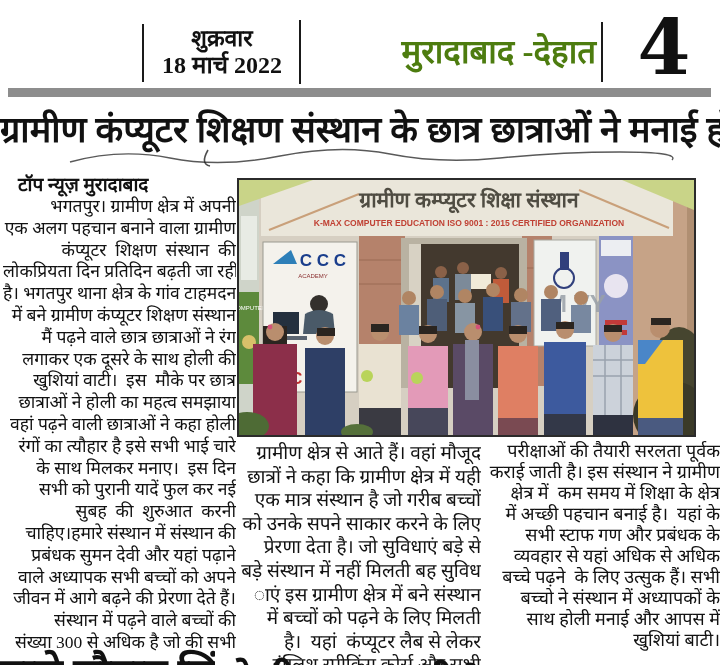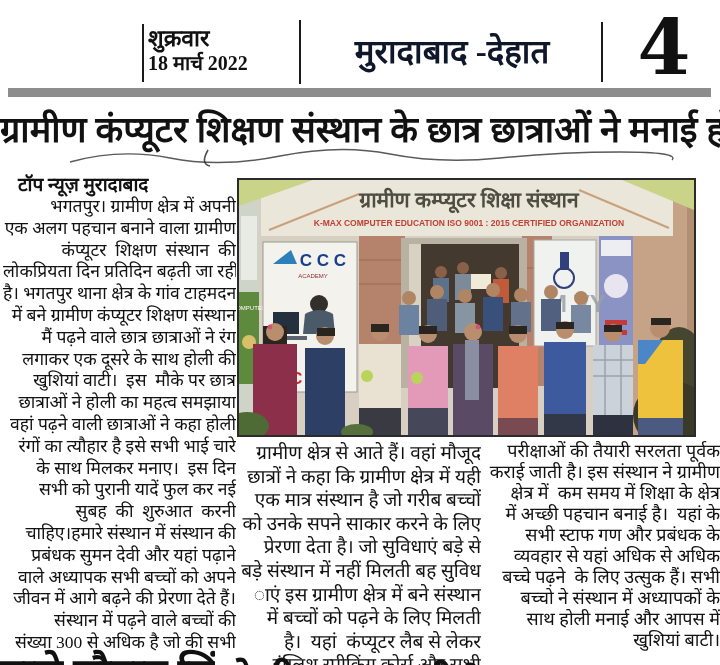--- a/index.html
+++ b/index.html
@@ -5,24 +5,24 @@
   html,body{margin:0;padding:0;background:#ffffff;}
   .page{position:relative;width:720px;height:665px;background:#ffffff;overflow:hidden;
         font-family:"Liberation Serif","DejaVu Serif",serif;color:#111;}
   .abs{position:absolute;}
   
   .masthead{left:2px;top:36px;font-size:23px;font-weight:bold;white-space:nowrap;}
   .vdiv{width:2px;background:#1a1a1a;}
   .vdiv1{left:142px;top:24px;height:58px;}
   .vdiv2{left:299px;top:20px;height:64px;}
   .vdiv3{left:601px;top:22px;height:60px;}
-  .datebox{left:148px;top:26px;width:148px;text-align:left;font-weight:bold;line-height:1.15;}
+  .datebox{left:148px;top:26px;width:148px;text-align:center;font-weight:bold;line-height:1.15;}
   .weekday{font-size:23px;}
-  .dateline{font-size:20px;}
-  .edition{left:308px;top:28px;width:288px;text-align:center;font-size:33px;font-weight:bold;color:#0f172a;white-space:nowrap;}
+  .dateline{font-size:24px;}
+  .edition{left:308px;top:28px;width:288px;text-align:right;font-size:33px;font-weight:bold;color:#4d7c0f;white-space:nowrap;}
   .pagenum{left:626px;top:10px;width:76px;text-align:center;font-size:76px;font-weight:bold;line-height:1;font-family:"DejaVu Serif",serif;}
   .graybar{left:8px;top:88px;width:703px;height:9px;background:#8d8d8d;}
   
   .headline{left:0;top:104px;width:720px;text-align:center;font-size:36px;font-weight:bold;white-space:nowrap;}
   .scribble{left:60px;top:146px;}
   
   .byline{left:18px;top:171px;font-size:19px;font-weight:bold;}
   .col{white-space:pre;overflow:hidden;text-align:right;}
   .col1{left:3px;top:196px;width:233px;height:462px;font-size:17.5px;line-height:21.8px;}
   .col2{left:240px;top:441px;width:241px;height:224px;font-size:19px;line-height:23.6px;}

